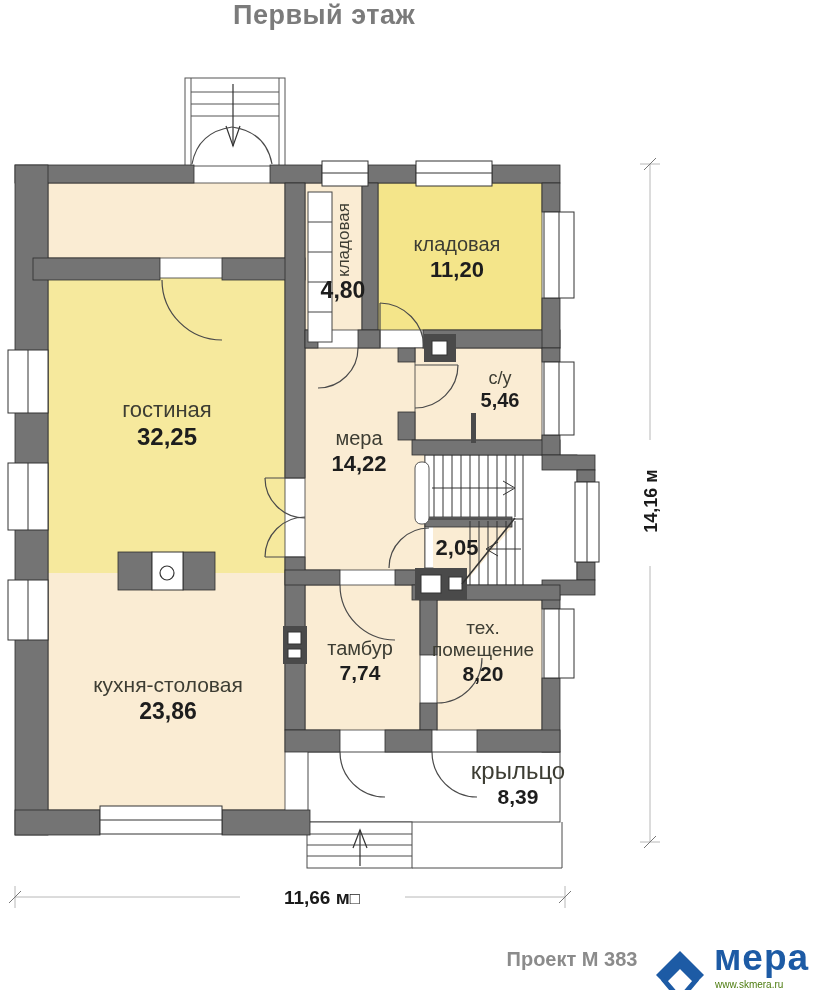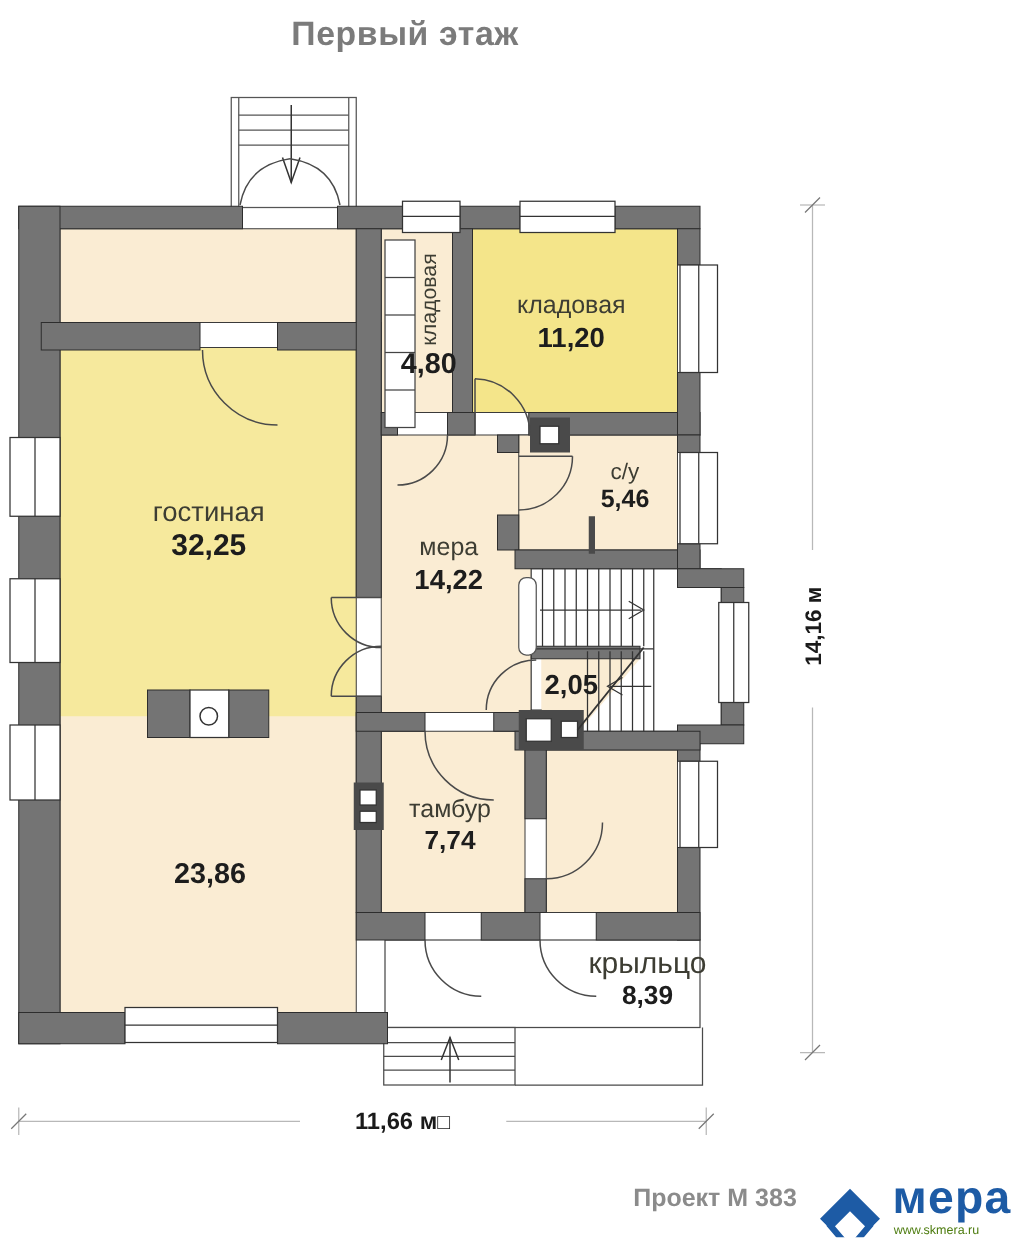--- a/index.html
+++ b/index.html
@@ -1,20 +1,20 @@
 <!DOCTYPE html>
 <html><head>
 <meta charset="utf-8">
 <style>
   html,body{margin:0;padding:0;background:#fff;}
   .canvas{position:relative;width:816px;height:990px;background:#fff;overflow:hidden;
           font-family:"Liberation Sans","DejaVu Sans",sans-serif;}
   svg{position:absolute;left:0;top:0;}
   
-  .page-title{position:absolute;left:233px;top:12px;font-size:27px;font-weight:700;color:#7b7b7b;letter-spacing:.5px;}
+  .page-title{position:absolute;left:233px;top:0;font-size:27px;font-weight:700;color:#7b7b7b;letter-spacing:.5px;}
   .lbl{position:absolute;transform:translate(-50%,-50%);text-align:center;line-height:1.18;white-space:nowrap;z-index:5;}
   .lbl .nm{display:block;font-size:20px;color:#3d3d33;}
   .lbl .ar{display:block;font-size:22px;font-weight:700;color:#1d1d1d;}
   .lbl-veranda .nm{font-size:19px}.lbl-veranda .ar{font-size:21px}
   .lbl-gostinaya .nm{font-size:22px}.lbl-gostinaya .ar{font-size:24px}
   .lbl-kitchen .nm{font-size:21px}.lbl-kitchen .ar{font-size:23px}
   .lbl-komnata .nm{font-size:20px}.lbl-komnata .ar{font-size:22px}
   .lbl-su .nm{font-size:18px}.lbl-su .ar{font-size:20px}
   .lbl-holl .nm{font-size:20px}.lbl-holl .ar{font-size:22px}
   .lbl-tambur .nm{font-size:20px}.lbl-tambur .ar{font-size:21px}
@@ -267,22 +267,27 @@
 
   <div class="lbl lbl-under" style="left:457px;top:548px">
     <span class="ar">2,05</span>
   </div>
 
   <div class="lbl lbl-tambur" style="left:360px;top:661px">
     <span class="nm">тамбур</span>
     <span class="ar">7,74</span>
   </div>
 
+  <div class="lbl lbl-tech" style="left:483px;top:652px">
+    <span class="nm">тех. помещение</span>
+    <span class="ar">8,20</span>
+  </div>
 
   <div class="lbl lbl-kitchen" style="left:168px;top:699px">
+    <span class="nm">кухня-столовая</span>
     <span class="ar">23,86</span>
   </div>
 
   <div class="lbl lbl-porch" style="left:518px;top:784px">
     <span class="nm">крыльцо</span>
     <span class="ar">8,39</span>
   </div>
 
   <div class="dim-v">14,16 м</div>
   <div class="dim-h">

